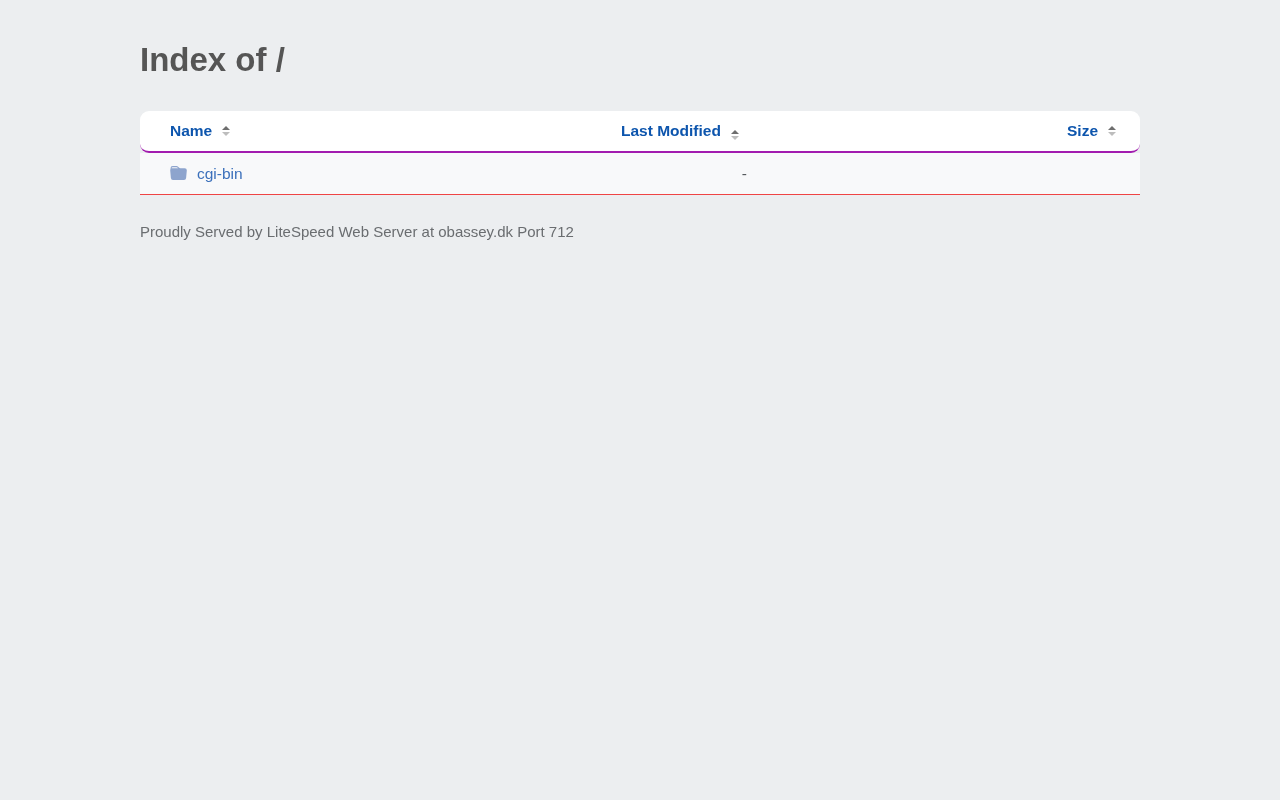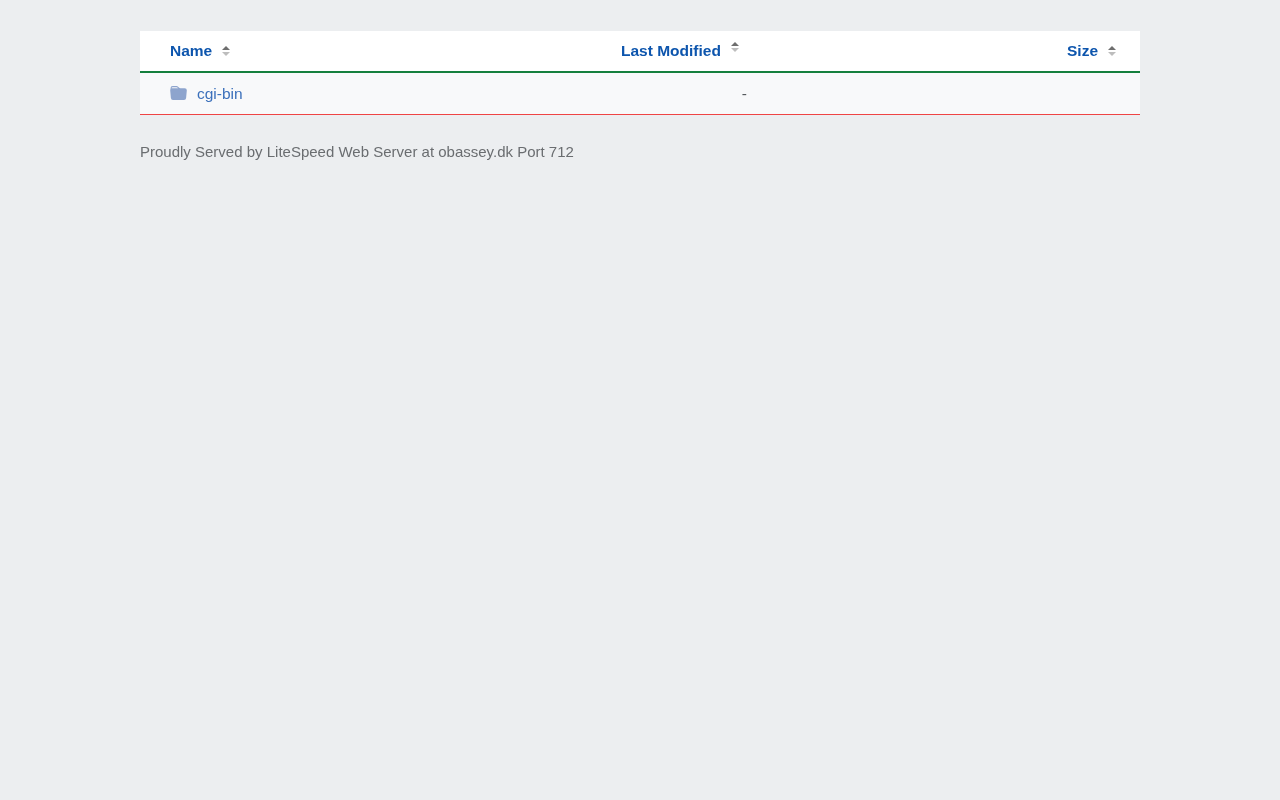--- a/index.html
+++ b/index.html
@@ -33,21 +33,22 @@
   .listing {
     margin-top: 31px;
     width: 100%;
   }
 
   .thead {
     display: flex;
     align-items: center;
     height: 42px;
     background: var(--header-background, #ffffff);
-    border-bottom: 2px solid #15803d;
+    border-bottom: 2px solid #a21caf;
+    border-radius: 9px;
   }
 
   .trow {
     display: flex;
     align-items: center;
     height: 42px;
     background: var(--row-background, #f8f9fa);
     border-bottom: 1px solid #ef4444;
   }
 
@@ -55,21 +56,21 @@
     width: 481px;
     flex: 0 0 481px;
     padding-left: 30px;
     display: flex;
     align-items: center;
   }
 
   .cell-modified {
     flex: 1 1 auto;
     display: flex;
-    align-items: flex-start;
+    align-items: flex-end;
   }
 
   .cell-size {
     flex: 0 0 150px;
     width: 150px;
     display: flex;
     align-items: center;
     justify-content: flex-end;
     padding-right: 24px;
   }
@@ -133,20 +134,21 @@
     font-size: 15px;
     line-height: 16px;
     color: var(--footer-gray, #6a6d70);
   }
 </style>
 </head>
 <body>
 
 <div class="container">
 
+  <h1 class="page-title">Index of /</h1>
 
   <div class="listing">
 
     <div class="thead">
       <div class="cell-name">
         <a class="header-link">Name</a>
         <span class="sorter">
           <i class="tri tri-up"></i>
             <i class="tri tri-down"></i>
         </span>

